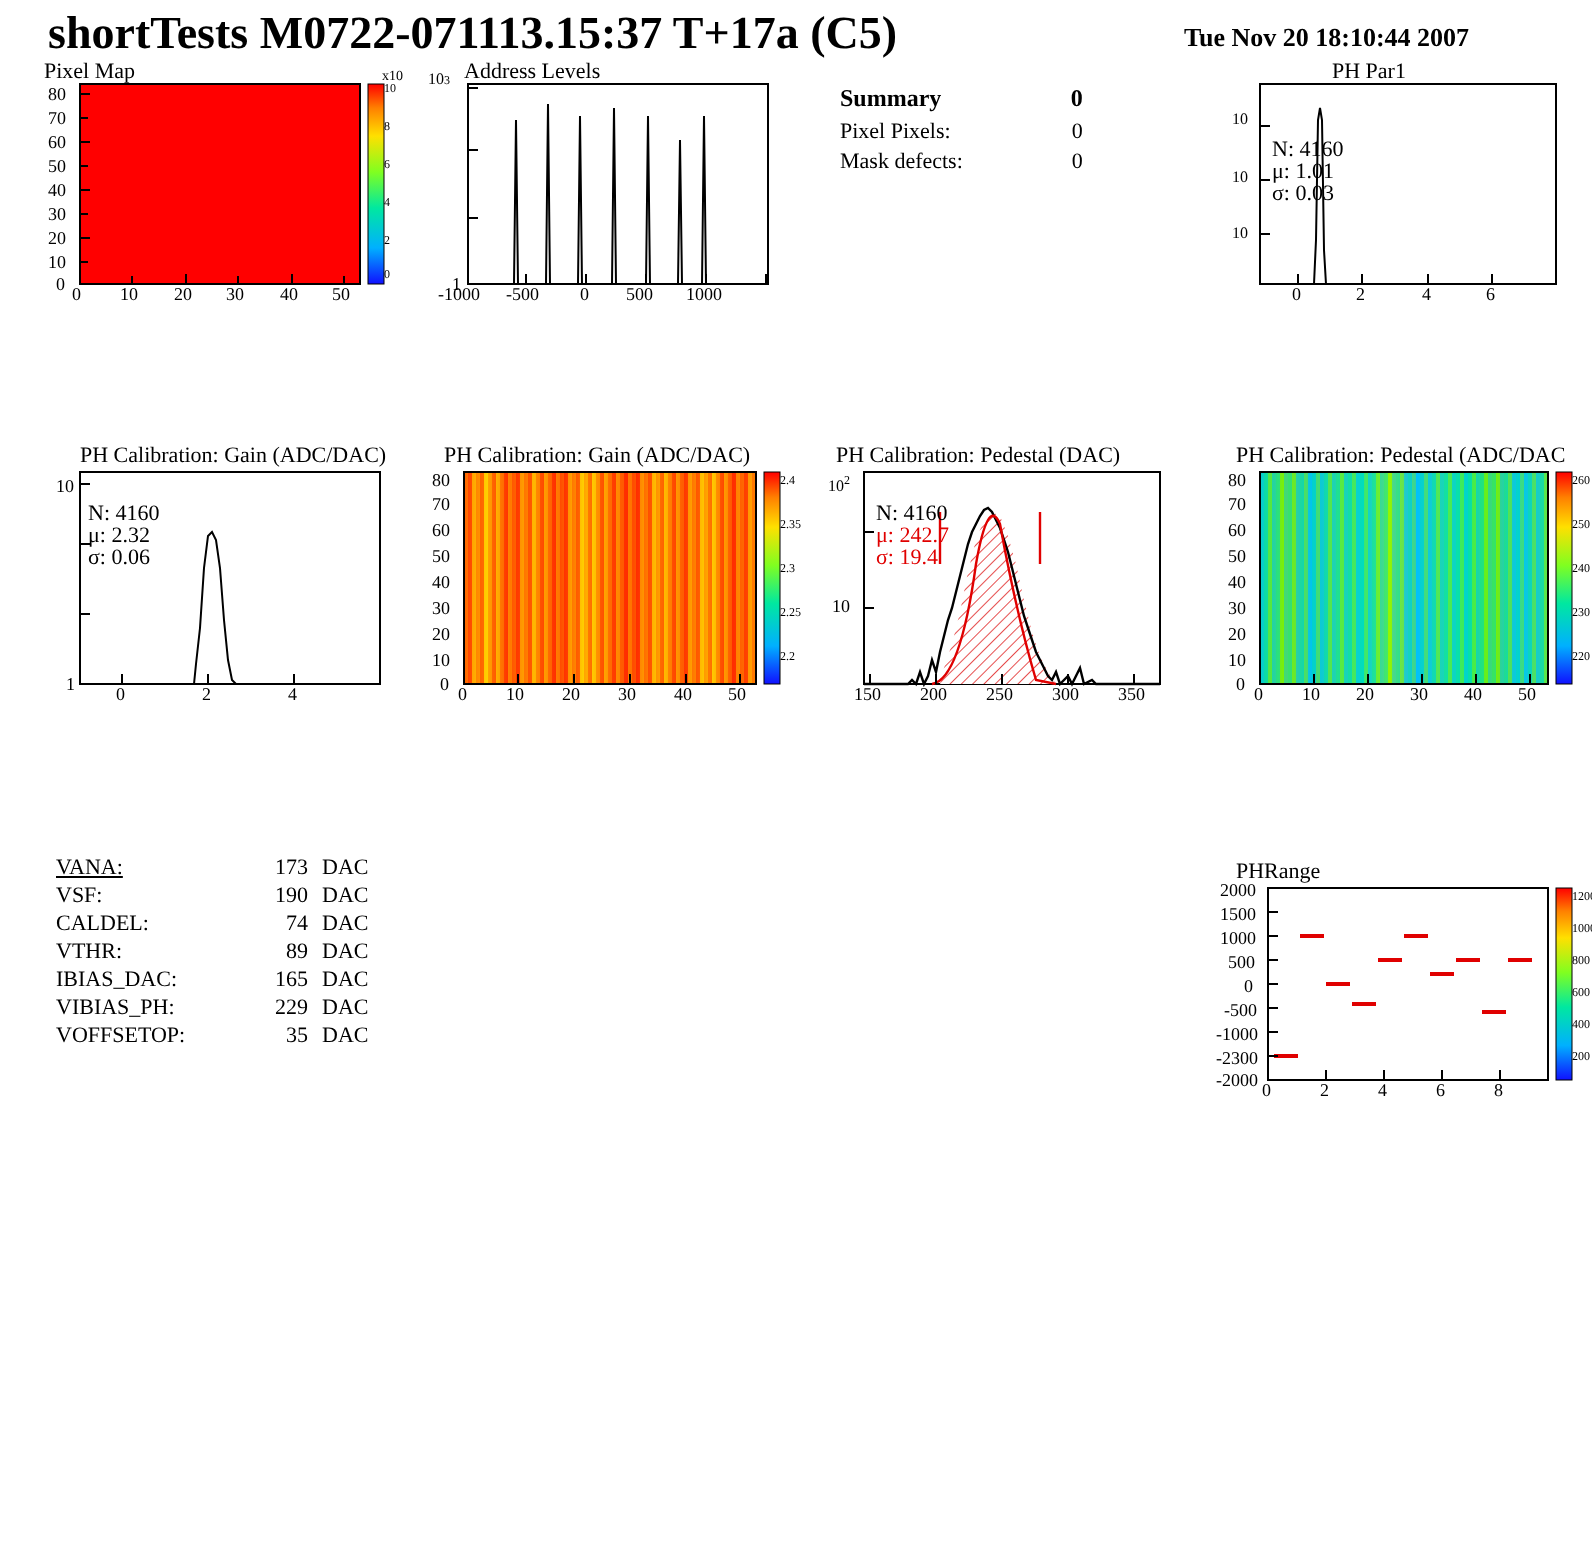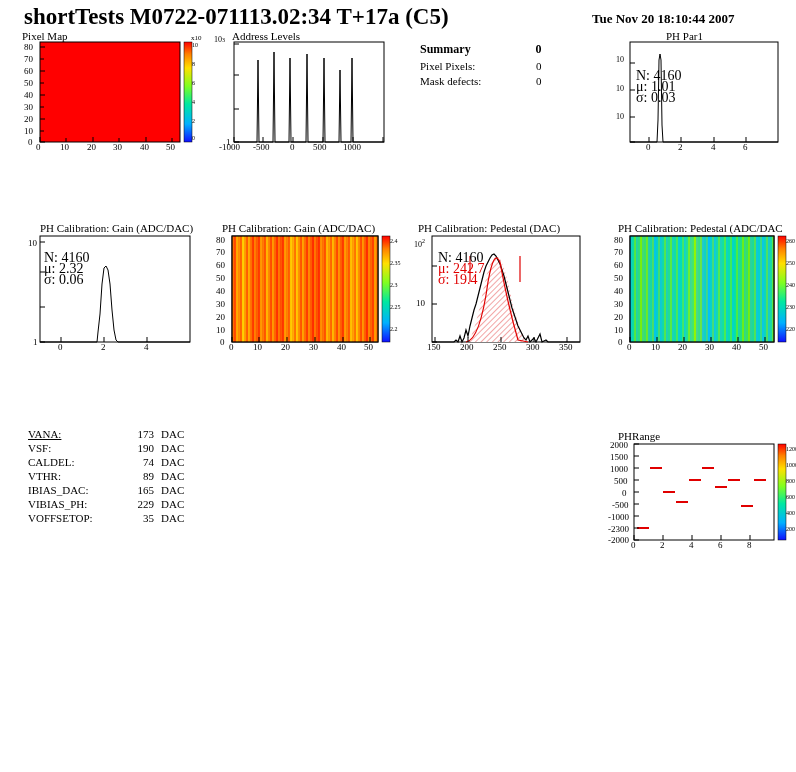--- a/index.html
+++ b/index.html
@@ -33,28 +33,28 @@
   .summary .hdr{font-weight:bold;font-size:12px;margin-left:25px;}
   .opparams{position:absolute;font-size:11px;font-family:"Liberation Serif", serif;}
   .opparams .hdr{font-weight:bold;font-size:11px;}
   table.op{border-collapse:collapse;font-size:11px;}
   table.op td{padding:0 0 2px 0;font-family:"Liberation Serif", serif;}
   table.op td.val{text-align:right;padding-right:4px;}
   table.op td.unit{text-align:left;padding-left:3px;}
   table.sum{border-collapse:collapse;font-size:11px;}
   table.sum td{padding:0 0 3px 0;font-family:"Liberation Serif", serif;}
   table.sum td.v{text-align:right;width:60px;}
-  .statbox{position:absolute;font-size:14px;line-height:11px;font-family:"Liberation Serif", serif;}
+  .statbox{position:absolute;font-size:11px;line-height:11px;font-family:"Liberation Serif", serif;}
   .red{color:#e00000;}
   svg{display:block;}
 </style>
 </head>
 <body>
 
-<div class="title abs">shortTests M0722-071113.02:34 T+17a (C5)</div>
+<div class="title abs">shortTests M0722-071113.15:37 T+17a (C5)</div>
 <div class="datestamp abs">Tue Nov 20 18:10:44 2007</div>
 
 <div class="panel" style="left:18px;top:30px;width:180px;height:130px;">
   <div class="ptitle" style="left:4px;top:0px;">Pixel Map</div>
   <svg width="180" height="130">
     <rect x="22" y="12" width="140" height="100" fill="#ff0000" stroke="#000" stroke-width="1"></rect>
 
     <g stroke="#000" stroke-width="1">
       <line x1="22" y1="112" x2="22" y2="107"></line>
         <line x1="48" y1="112" x2="48" y2="108"></line>

